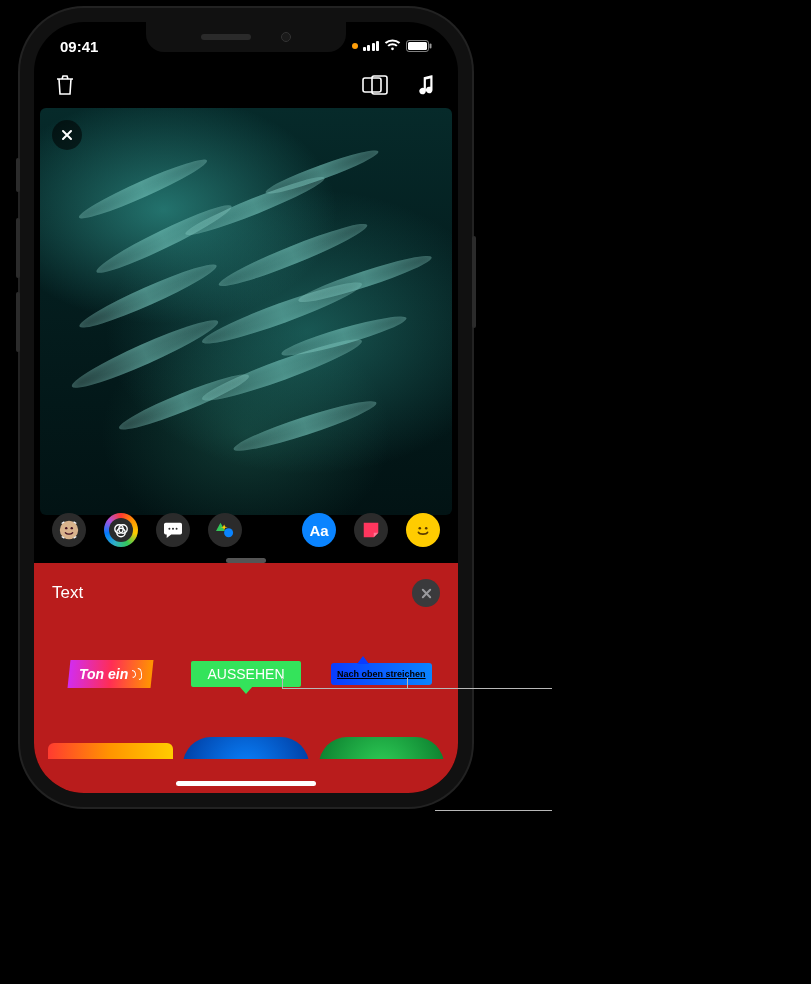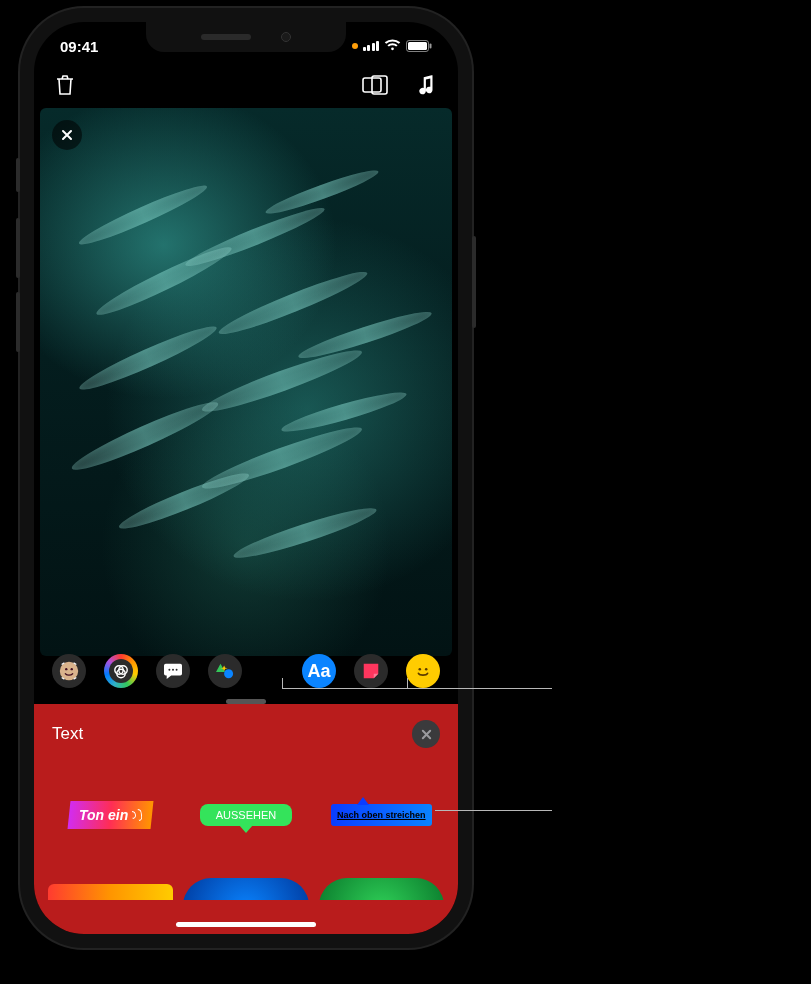--- a/index.html
+++ b/index.html
@@ -9,21 +9,21 @@
     height: 984px;
     font-family: -apple-system, "Helvetica Neue", Arial, sans-serif;
     position: relative;
     overflow: hidden;
   }
   .phone {
     position: absolute;
     left: 20px;
     top: 8px;
     width: 452px;
-    height: 940px;
+    height: 799px;
     border-radius: 64px;
     background: #111;
     box-shadow: 0 0 0 2px #222;
     padding: 14px;
   }
   
   .side-btn { position: absolute; background:#2b2b2b; border-radius:3px; }
   .side-left-1 { left:-4px; top:150px; width:4px; height:34px; }
   .side-left-2 { left:-4px; top:210px; width:4px; height:60px; }
   .side-left-3 { left:-4px; top:284px; width:4px; height:60px; }
@@ -179,23 +179,23 @@
   .lbl span { transform: skewX(6deg); display:inline-block; }
   .lbl1 {
     background: linear-gradient(90deg,#d22cf0,#ff2d55,#ff9500);
     font-size:14px;
   }
   .lbl1 .snd { transform: skewX(6deg); display:inline-flex; gap:2px; align-items:center;}
   .lbl1 .arc { width:4px; height:8px; border:1.5px solid #fff; border-left:none; border-radius:0 10px 10px 0;}
   .lbl1 .arc.b { height:12px; }
   .lbl2-wrap { position:relative; }
   .lbl2 {
-    background:#34e35b; color:#fff; font-size:11px;
+    background:#34e35b; color:#fff; font-size:14px;
     padding:5px 16px; transform:none; font-style:normal;
-    border-radius:8px;
+    border-radius:2px;
   }
   .lbl2-tail {
     position:absolute; bottom:-7px; left:50%; transform:translateX(-50%);
     width:0;height:0;border-left:7px solid transparent;border-right:7px solid transparent;
     border-top:8px solid #34e35b;
   }
   .lbl3-wrap { position:relative;text-decoration:underline; }
   .lbl3 {
     background: linear-gradient(90deg,#0a3cff,#0a84ff);
     font-size:9px; font-weight:700; font-style:normal; transform:none;
@@ -336,21 +336,21 @@
             <circle cx="15" cy="8.5" r="1.1" fill="#2b2b2b"></circle>
           </svg>
       </div>
       <div class="btn">
         <svg width="20" height="18" viewBox="0 0 22 20">
             <path d="M6 2l5 9H1z" fill="#34c759"></path>
             <circle cx="15" cy="13" r="5" fill="#0a84ff"></circle>
             <path d="M10 4l1.2 2.4L14 7l-2.8.6L10 10l-1.2-2.4L6 7l2.8-.6z" fill="#ffcc00"></path>
           </svg>
       </div>
-      <div class="btn active" style="font-weight:700; font-size:18px;margin-left:42px;">
+      <div class="btn active" style="font-weight:700; font-size:15px;margin-left:42px;">
         <span>Aa</span>
       </div>
       <div class="btn">
         <svg width="20" height="20" viewBox="0 0 22 22">
             <path fill="#ff365e" d="M3 3h16v11l-5 5H3z"></path>
             <path fill="#ff7a96" d="M14 19v-5h5z"></path>
           </svg>
       </div>
       <div class="btn btn-emoji">
         <svg width="22" height="22" viewBox="0 0 24 24">

